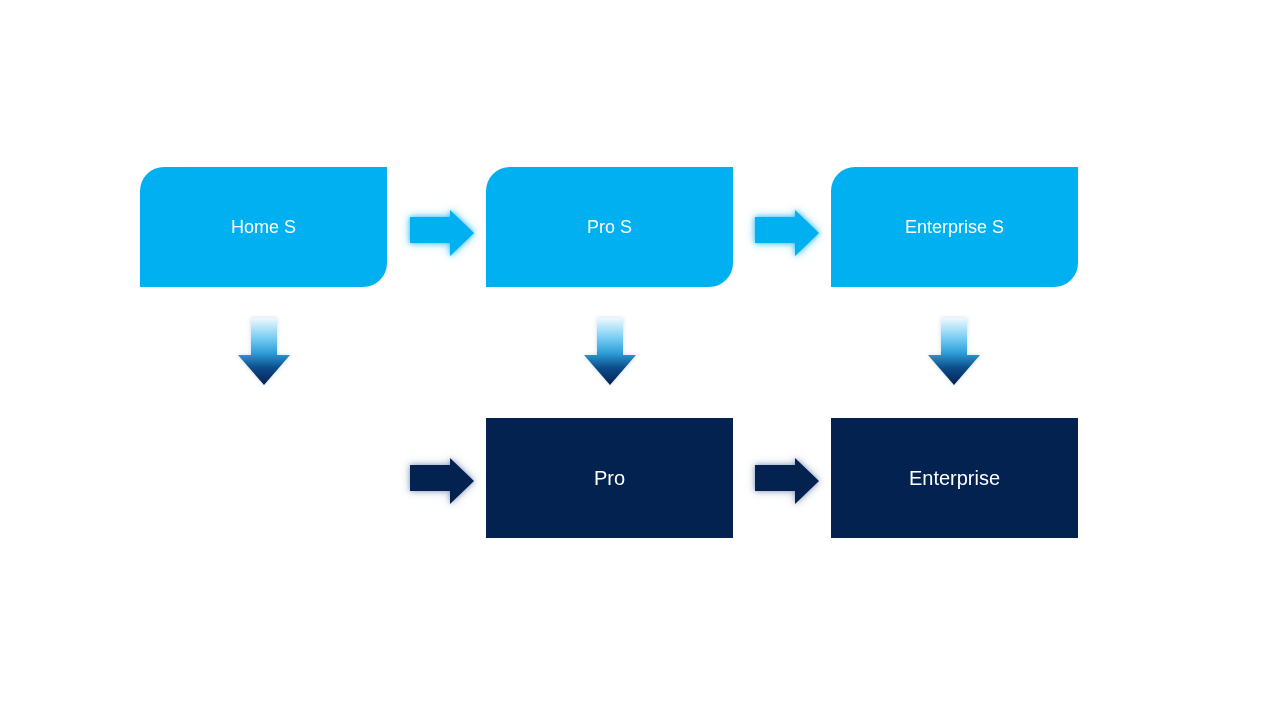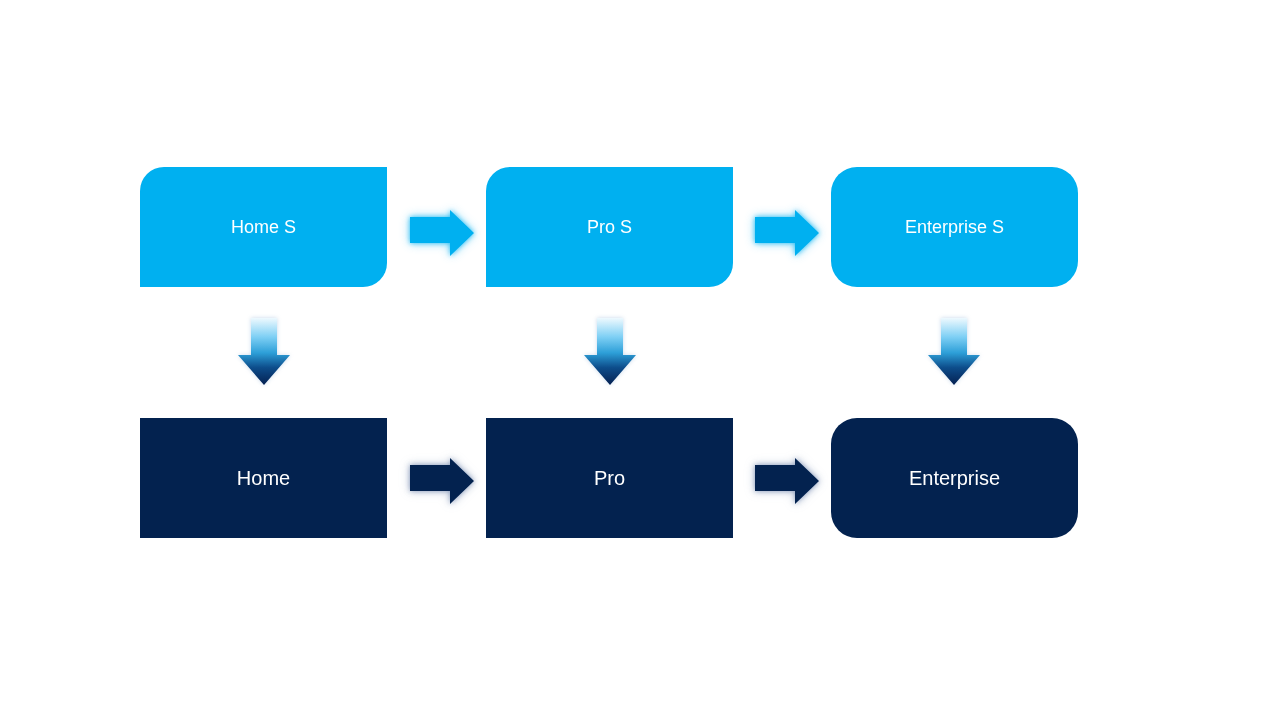--- a/index.html
+++ b/index.html
@@ -28,21 +28,21 @@
     font-size: 18px;
   }
   .box-bottom {
     top: 418px;
     background: var(--dark-navy, #03224f);
     border-radius: 0;
     font-size: 20px;
   }
   .col-0 { left: 140px; }
   .col-1 { left: 486px; text-align: center; }
-  .col-2 { left: 831px; border-radius: 26px; }
+  .col-2 { left: 831px; }
 
   .h-arrow { position: absolute; width: 65px; height: 48px; }
   .h-arrow.row-top { top: 209px; }
   .h-arrow.row-bottom { top: 457px; }
   .h-arrow.gap-0 { left: 410px; }
   .h-arrow.gap-1 { left: 755px; }
 
   .h-arrow.blue svg {
     filter: drop-shadow(0 0 2.5px rgba(0,176,240,0.75))
             drop-shadow(0 0 5px rgba(0,176,240,0.40));
@@ -107,23 +107,20 @@
     <svg width="52" height="67" viewBox="0 0 52 67">
       <polygon points="13,0 39,0 39,37 52,37 26,67 0,37 13,37" fill="url(#downGrad)"></polygon>
     </svg>
   </div>
   <div class="v-arrow col-2">
     <svg width="52" height="67" viewBox="0 0 52 67">
       <polygon points="13,0 39,0 39,37 52,37 26,67 0,37 13,37" fill="url(#downGrad)"></polygon>
     </svg>
   </div>
 
-  <div class="box box-bottom col-0">
-    <span>Home</span>
-  </div>
   <div class="box box-bottom col-1">
     <span>Pro</span>
   </div>
   <div class="box box-bottom col-2">
     <span>Enterprise</span>
   </div>
 
   <div class="h-arrow row-bottom gap-0 navy">
     <svg width="65" height="48" viewBox="0 0 65 48">
       <polygon points="0,8 40,8 40,1 64,24 40,47 40,34 0,34" fill="#03224f"></polygon>

